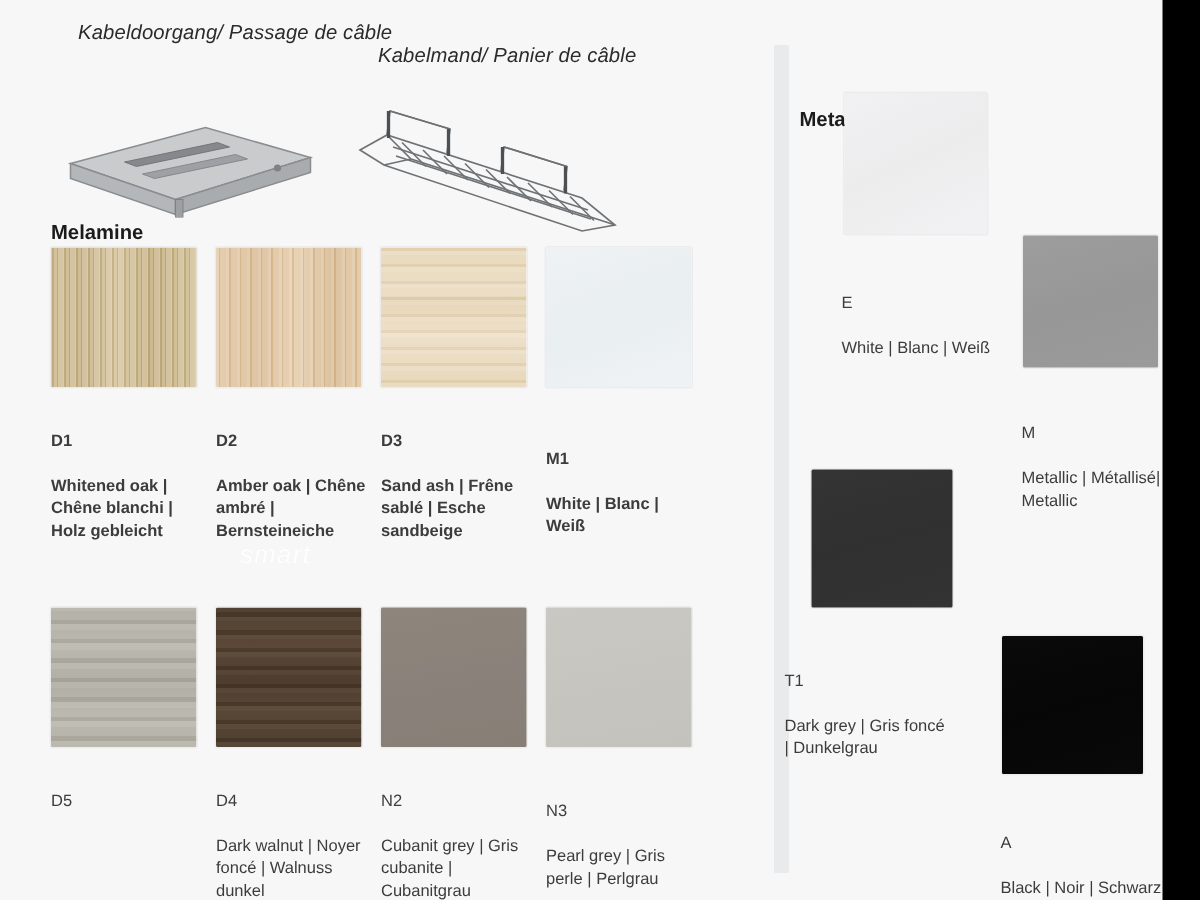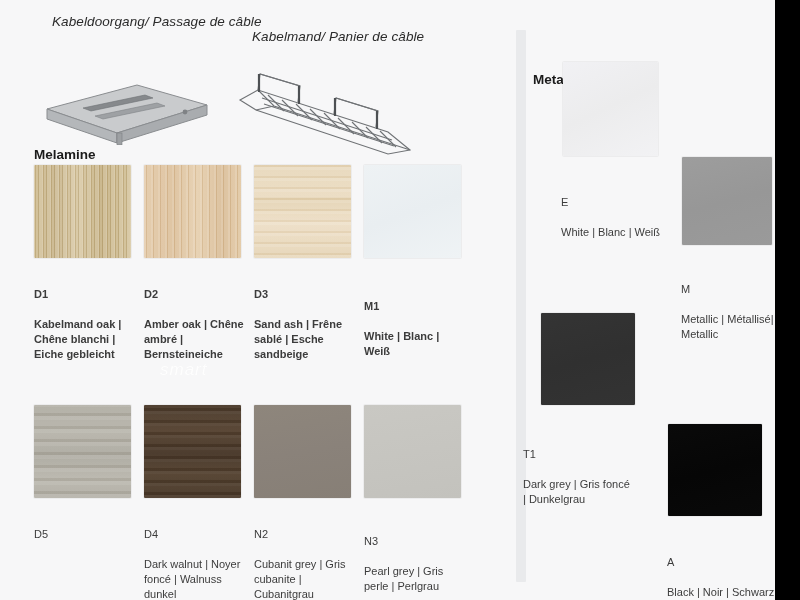--- a/index.html
+++ b/index.html
@@ -266,21 +266,21 @@
 
   <div class="divider"></div>
 
   <div class="section-title" id="melamine-title">Melamine</div>
 
   <div class="swatch mel-r1 col-1">
     <div class="chip tex-d1"></div>
   </div>
   <div class="swatch-label lab-r1 col-1">
     <span class="swatch-code">D1</span>
-    <span>Kabelmand oak | Chêne blanchi | Eiche gebleicht</span>
+    <span>Whitened oak | Chêne blanchi | Holz gebleicht</span>
   </div>
 
   <div class="swatch mel-r1 col-2">
     <div class="chip tex-d2"></div>
   </div>
   <div class="swatch-label lab-r1 col-2">
     <span class="swatch-code">D2</span>
     <span>Amber oak | Chêne ambré | Bernsteineiche</span>
   </div>
 

